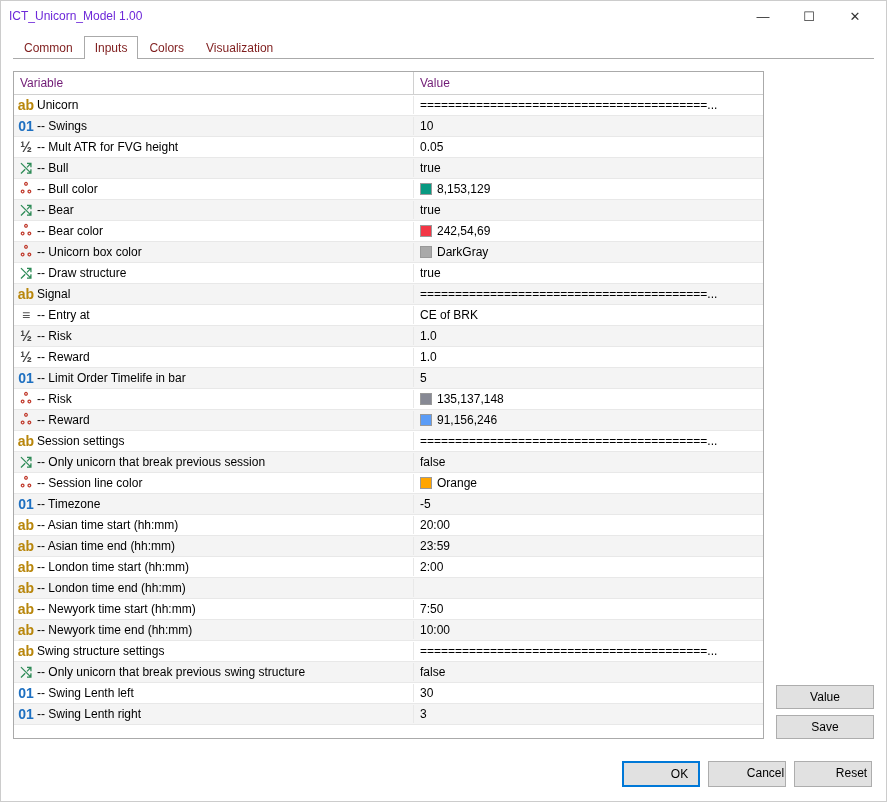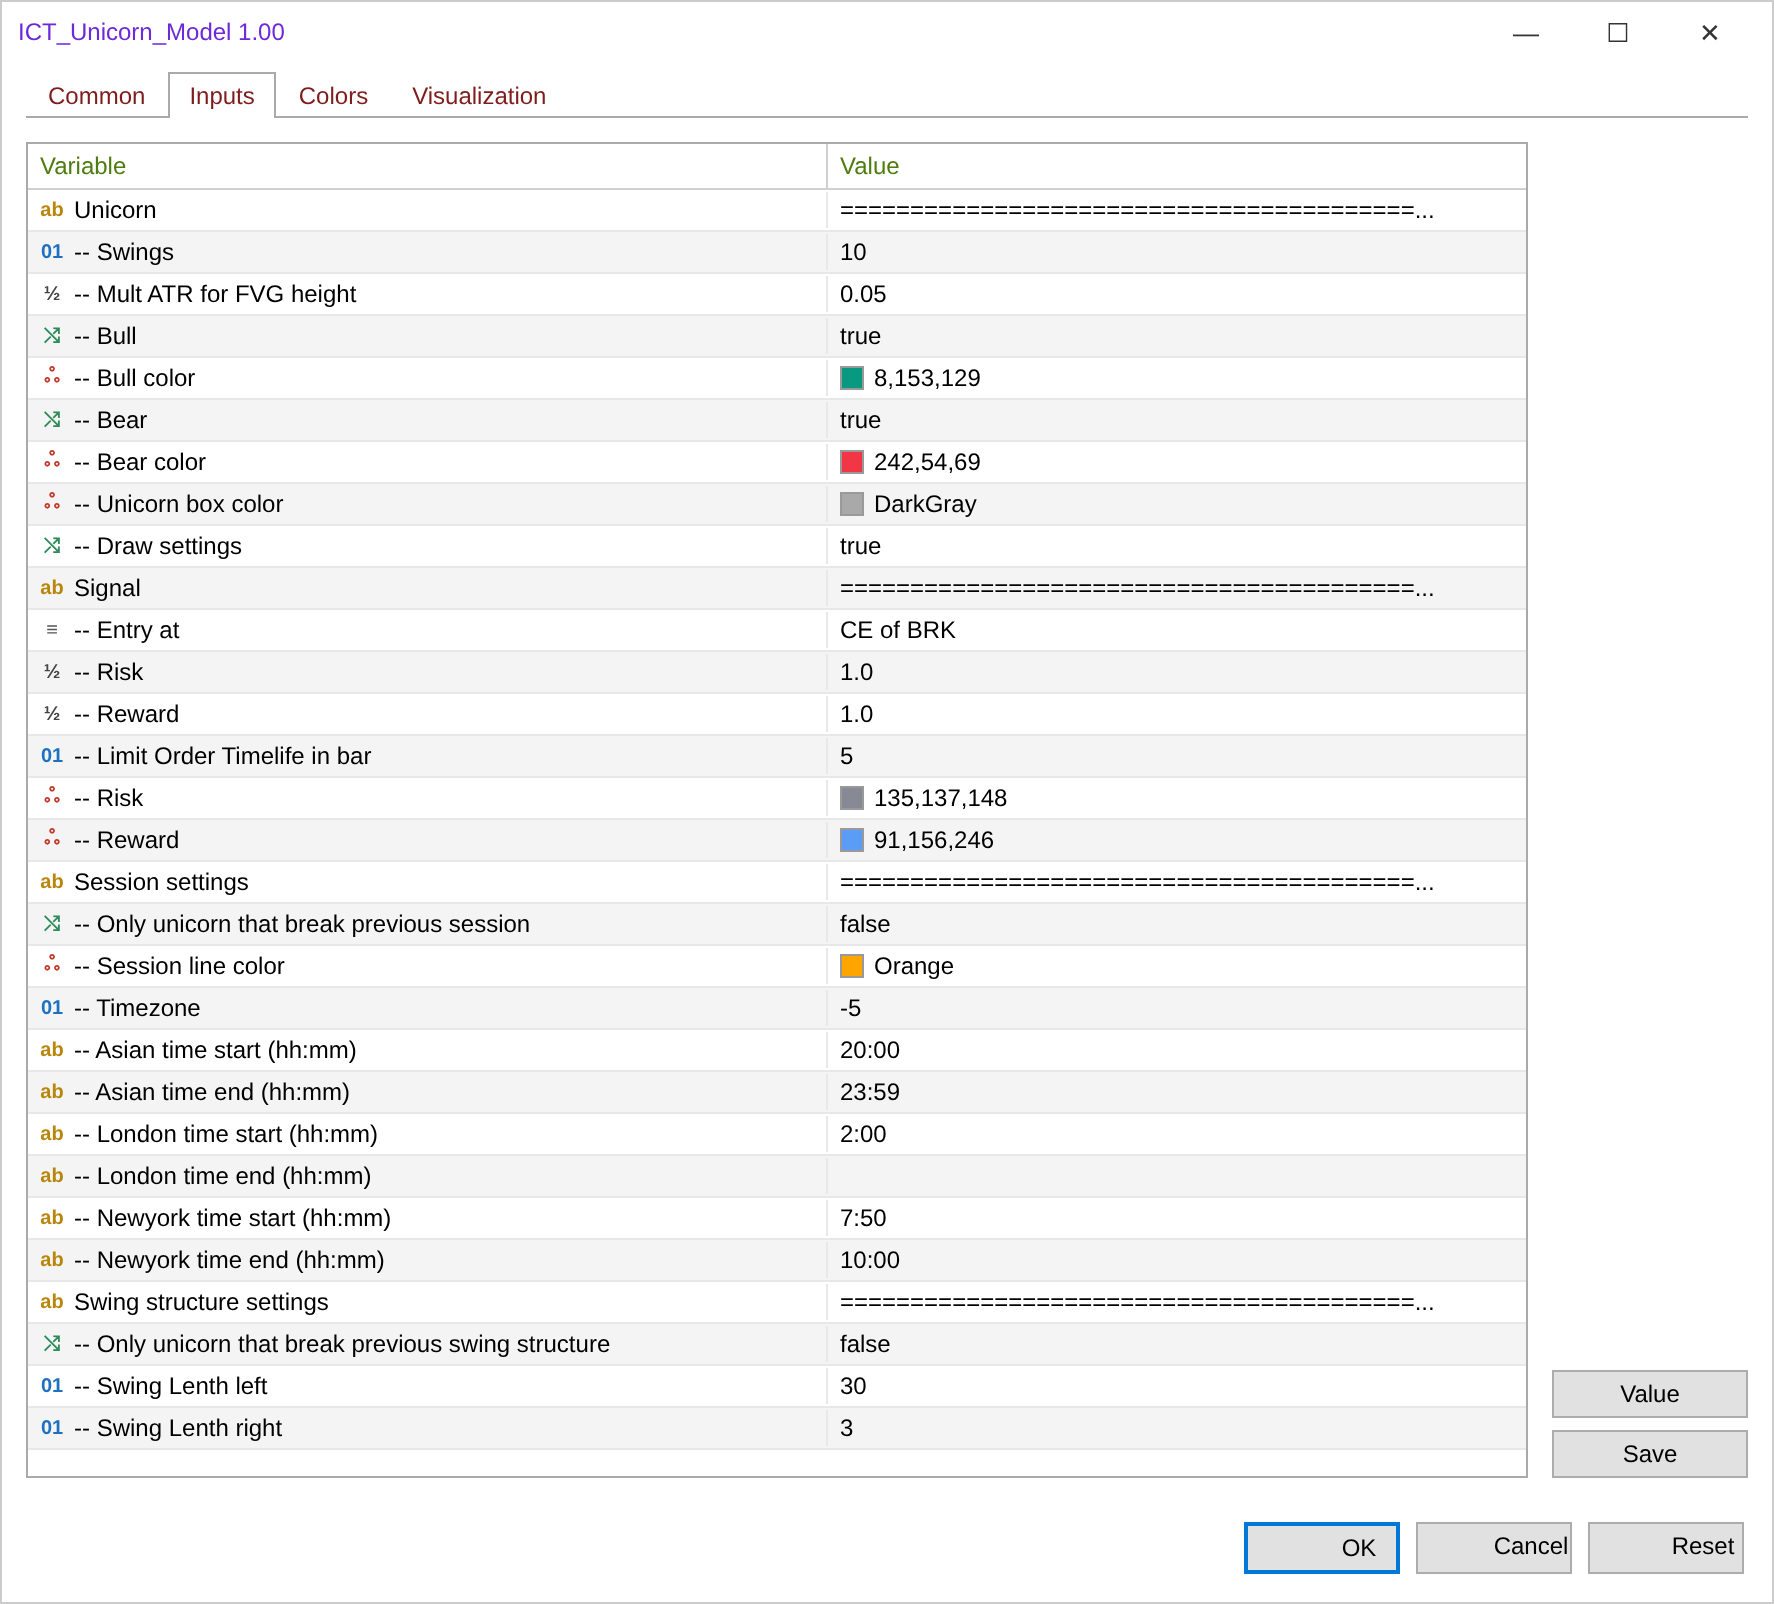--- a/index.html
+++ b/index.html
@@ -13,28 +13,28 @@
 .tabs::after { content: ""; position: absolute; left: 12px; right: 12px; bottom: 0; height: 1px; background: #aaa; }
 .tab { padding: 4px 10px; border: 1px solid transparent; border-bottom: none; position: relative; color: #7f1d1d; cursor: default; }
 .tab.active { border-color: #aaa; background: #fff; z-index: 2; }
 .tab.active::after { content: ""; position: absolute; left: 0; right: 0; bottom: -1px; height: 2px; background: #fff; }
 .content { flex: 1; padding: 12px; display: flex; gap: 12px; }
 .table-wrap { flex: 1; border: 1px solid #aaa; overflow-y: auto; background: #fff; }
 .side-buttons { width: 98px; display: flex; flex-direction: column; justify-content: flex-end; gap: 6px; padding-bottom: 0; }
 .btn { border: 1px solid #adadad; background: #e1e1e1; padding: 4px 0; text-align: center; cursor: default; font-size: 12px; }
 .btn.primary { border: 2px solid #0078d7; background: #e1e1e1; }
 .table-header { display: flex; background: #fff; border-bottom: 1px solid #d0d0d0; }
-.th { padding: 4px 6px; font-size: 12px; color: #4d7c0f; }
+.th { padding: 4px 6px; font-size: 12px; color: #701a75; }
 .th.var { width: 400px; border-right: 1px solid #d0d0d0; }
 .th.val { flex: 1; }
 .row { display: flex; border-bottom: 1px solid #e8e8e8; min-height: 21px; align-items: center; }
 .row.alt { background: #f4f4f4; }
 .cell-var { width: 400px; display: flex; align-items: center; padding: 2px 5px; gap: 4px; border-right: 1px solid #e8e8e8; }
 .cell-val { flex: 1; display: flex; align-items: center; padding: 2px 6px; gap: 5px; white-space: nowrap; overflow: hidden; }
-.icon { width: 14px; height: 14px; display: inline-flex; align-items: center; justify-content: center; font-size: 10px; font-weight: bold; flex-shrink: 0; }
+.icon { width: 14px; height: 14px; display: inline-flex; align-items: center; justify-content: center; font-size: 14px; font-weight: bold; flex-shrink: 0; }
 .ic-ab { color: #b8860b; } .ic-01 { color: #1e70c1; } .ic-half { color: #444; } .ic-bool { color: #2e8b57; } .ic-color { color: #c0392b; } .ic-enum { color: #555; }
 .swatch { width: 12px; height: 12px; border: 1px solid #999; flex-shrink: 0; }
 .footer { display: flex; justify-content: flex-end; gap: 8px; padding: 10px 14px 14px; }
 .footer .btn { min-width: 78px; padding-left: 37px; }
 </style>
 </head>
 <body>
 
 <div class="window">
   <div class="titlebar">
@@ -131,21 +131,21 @@
               <span>-- Unicorn box color</span>
             </div>
             <div class="cell-val">
               <span class="swatch" style="background: rgb(169, 169, 169);"></span>
               <span>DarkGray</span>
             </div>
           </div>
           <div class="row">
             <div class="cell-var">
               <span class="icon ic-bool">⤭</span>
-              <span>-- Draw settings</span>
+              <span>-- Draw structure</span>
             </div>
             <div class="cell-val">
               <span>true</span>
             </div>
           </div>
           <div class="row alt">
             <div class="cell-var">
               <span class="icon ic-ab">ab</span>
               <span>Signal</span>
             </div>

